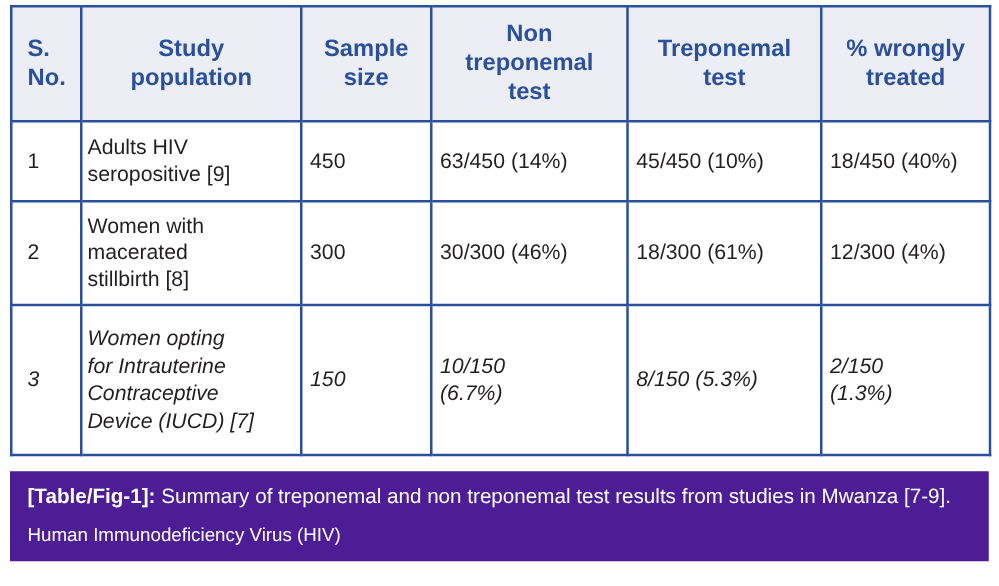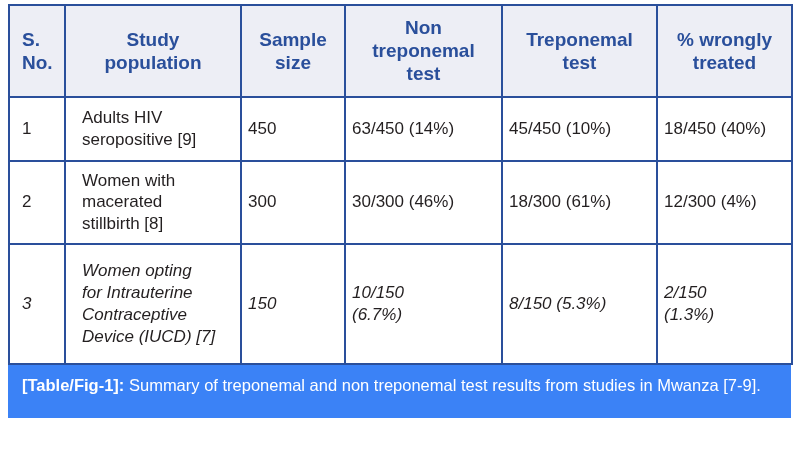--- a/index.html
+++ b/index.html
@@ -61,34 +61,34 @@
     border: 2px solid #2a4f9b;
     padding: 8px 6px;
     box-sizing: border-box;
   }
   table.data-table td.sno {
     text-align: left;
     padding-left: 12px;
   }
   table.data-table td.pop {
     text-align: left;
-    padding-left: 16px;
+    padding-left: 4px;
     padding-right: 4px;
   }
   tr.row-1 td { height: 64px; }
   tr.row-2 td { height: 79px; }
   tr.row-3 td { height: 120px; font-style: italic; }
 
   #caption {
     width: 783px;
     box-sizing: border-box;
-    background: #3b82f6;
+    background: #4c1d95;
     color: #ffffff;
     padding: 9px 14px 11px 14px;
-    margin-top: 0px;
+    margin-top: 12px;
   }
   .caption-main {
     font-size: 16.5px;
     line-height: 1.38;
     margin: 0 0 10px 0;
   }
   .caption-main .tag {
     font-weight: bold;
   }
   .caption-note {
@@ -185,15 +185,16 @@
           <div>2/150</div>
           <div>(1.3%)</div>
         </td>
       </tr>
 
     </tbody>
   </table>
 
   <div id="caption">
     <p class="caption-main"><span class="tag">[Table/Fig-1]:</span> <span>Summary of treponemal and non treponemal test results from studies in Mwanza [7-9].</span></p>
+    <p class="caption-note">Human Immunodeficiency Virus (HIV)</p>
   </div>
 
 </div>
 
 </body></html>

